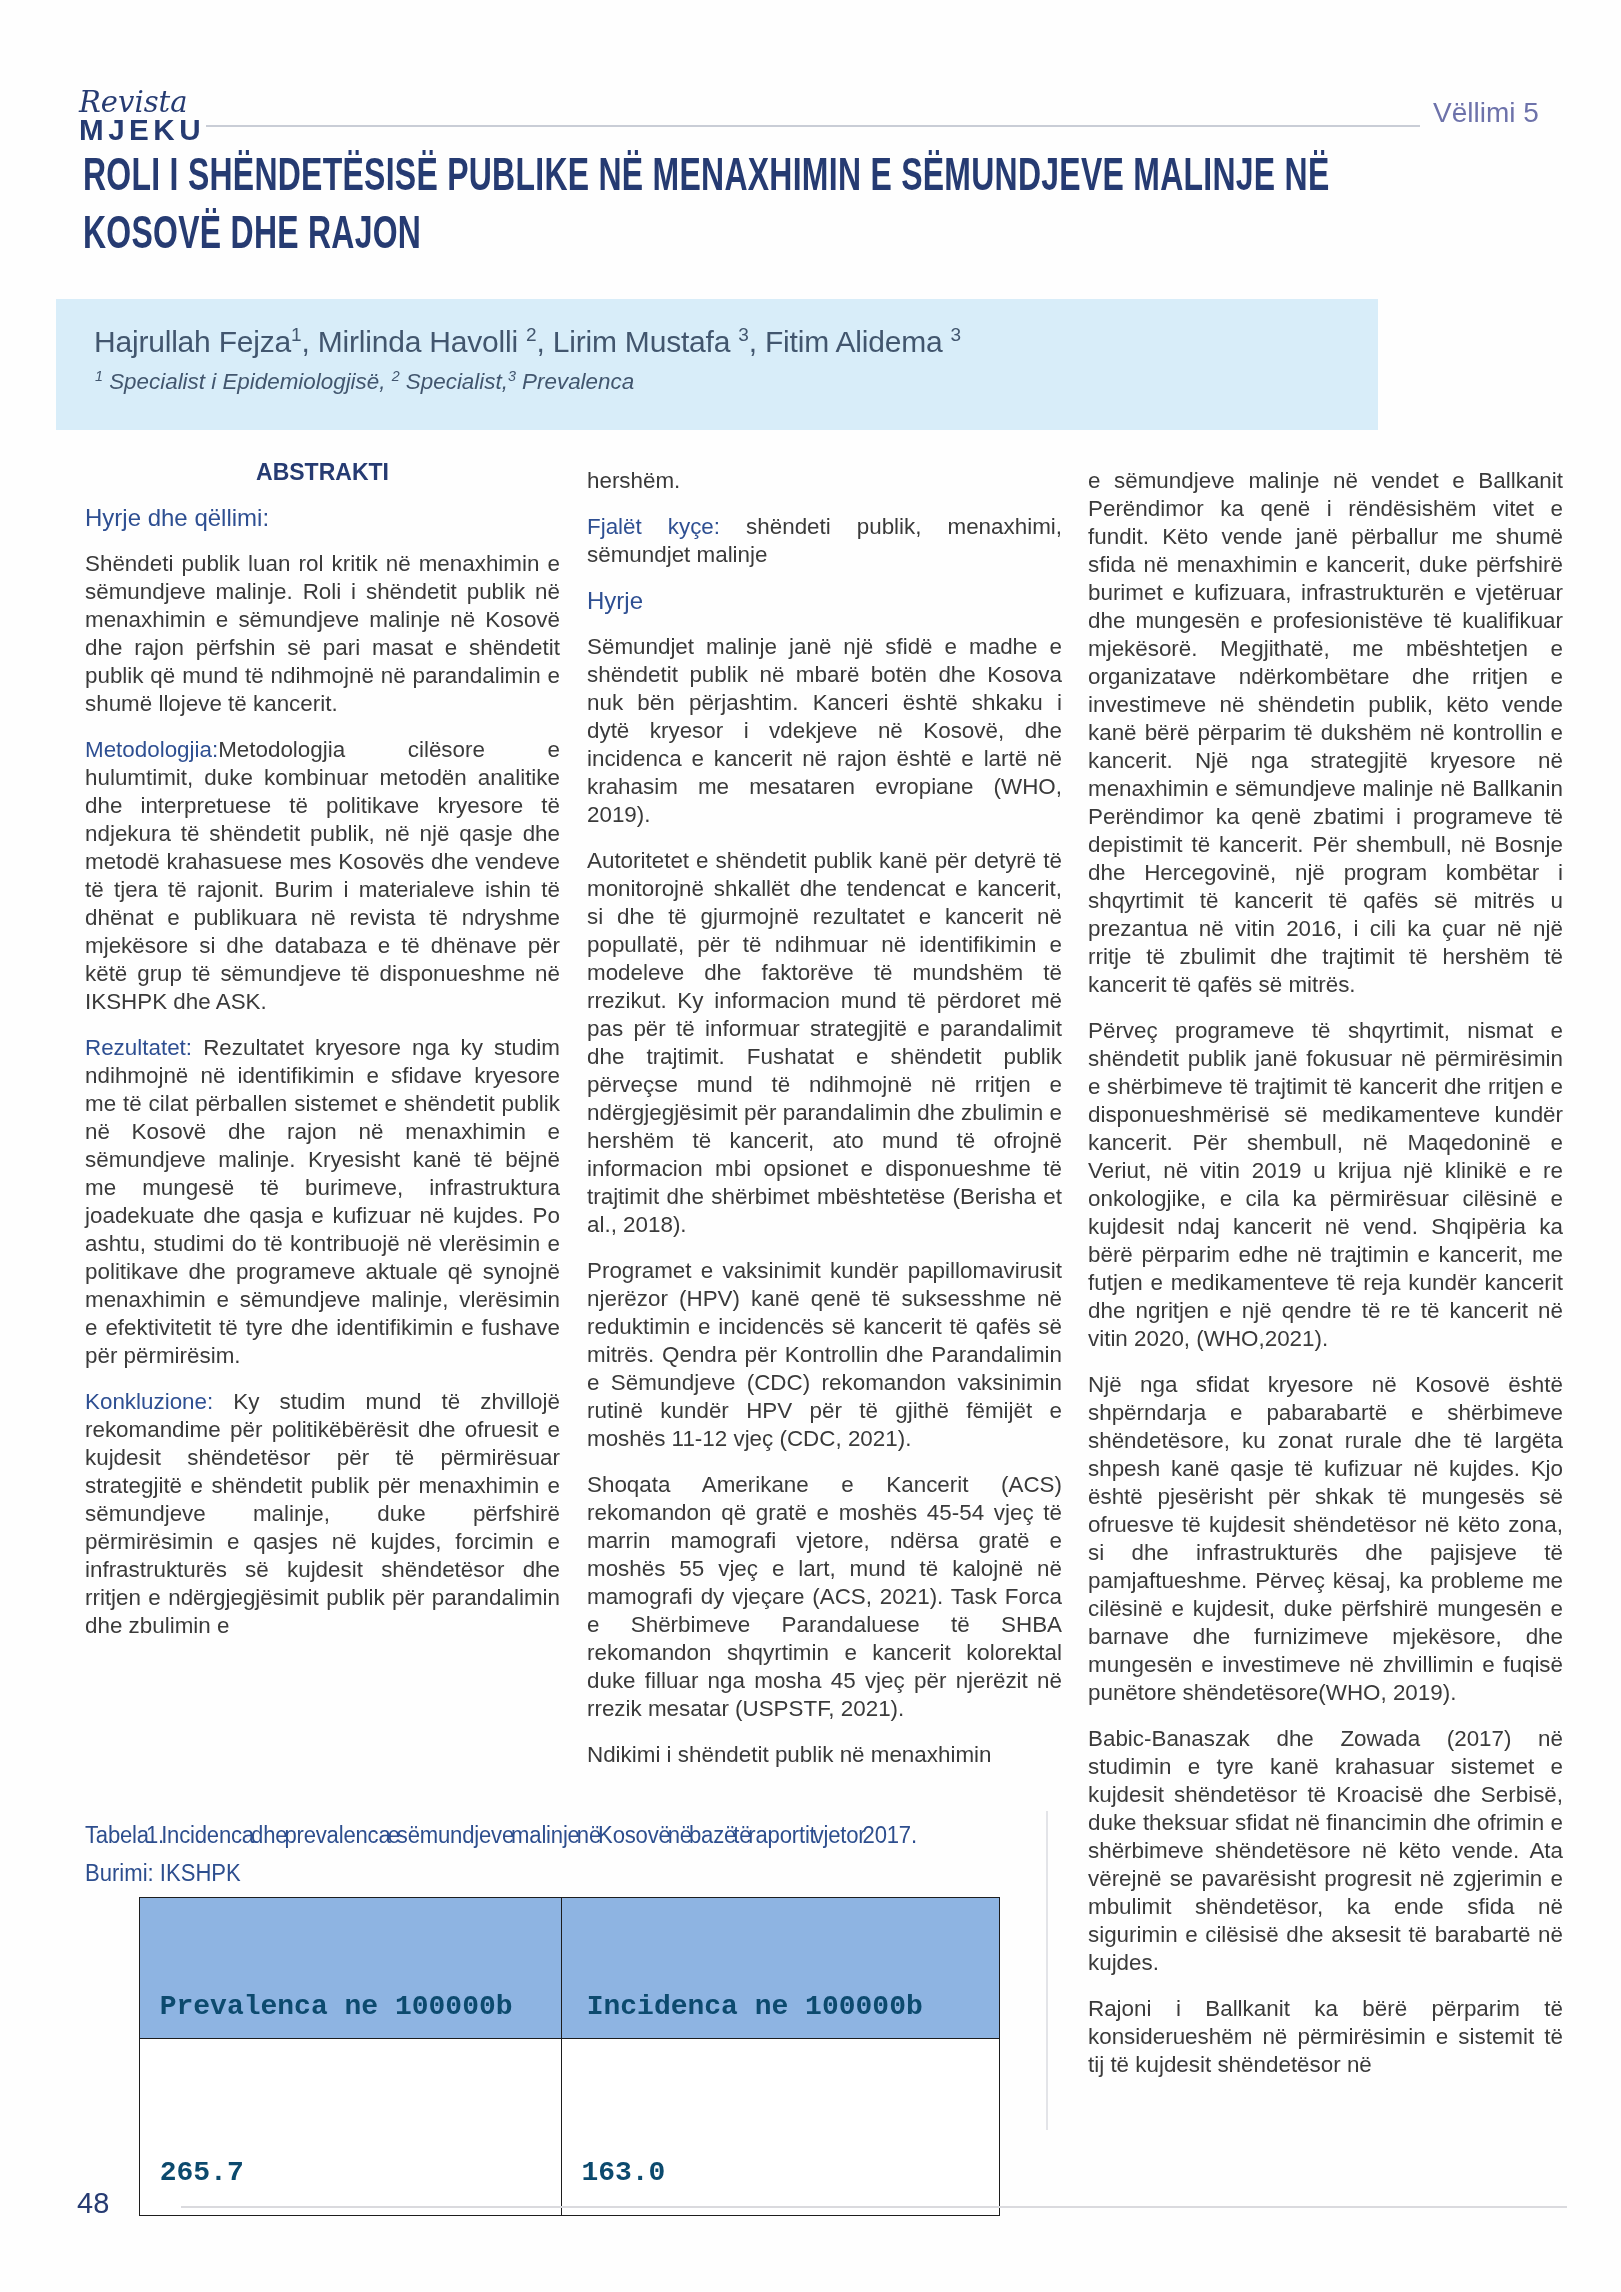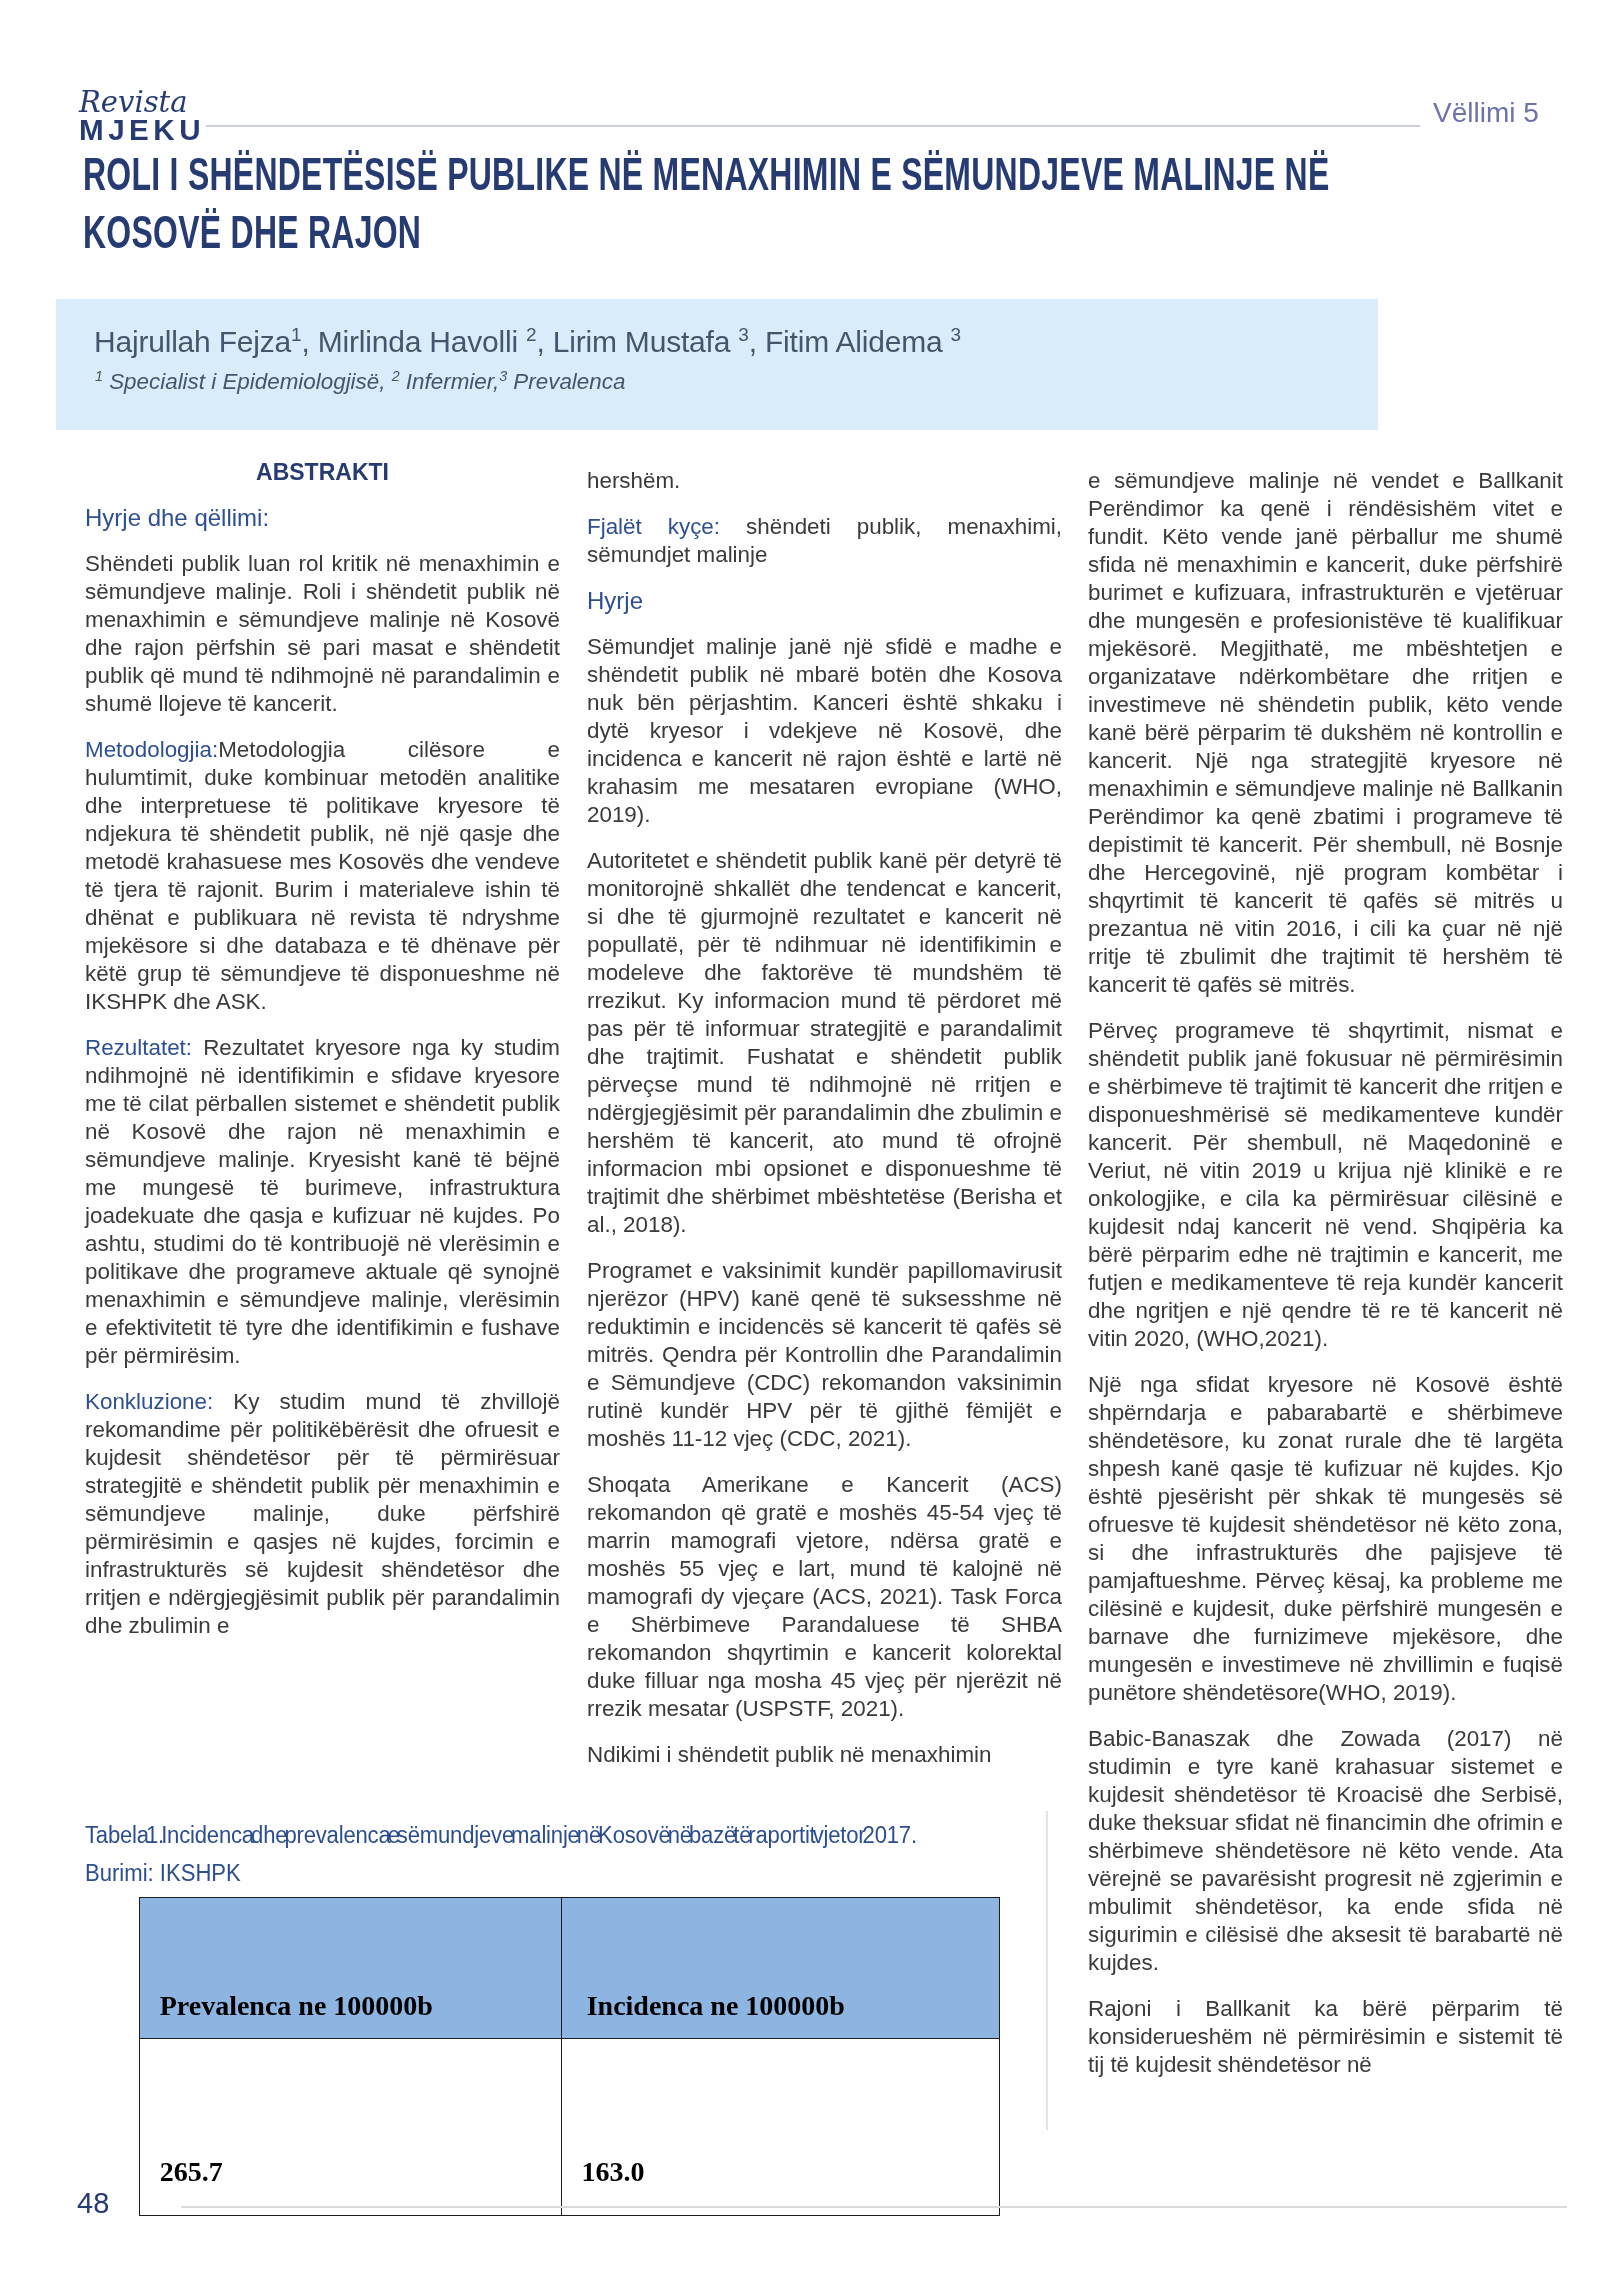--- a/index.html
+++ b/index.html
@@ -35,21 +35,21 @@
   .col-heading{font-size:24px;font-weight:500;color:var(--heading-blue,#2e4f92);margin:0 0 18px 0;text-align:left;}
   .lead{color:var(--heading-blue,#2e4f92);}
   
   .caption{position:absolute;left:85px;top:1816px;width:1111px;transform:scaleX(.96);
            transform-origin:0 0;font-size:23px;line-height:38px;color:var(--caption-blue,#2d4e8e);}
   .caption .squeeze{word-spacing:-.4em;letter-spacing:-0.2px;}
   .vline-artifact{position:absolute;left:1046px;top:1811px;width:1.8px;height:319px;background:#e3e4e8;}
   
   .data-table{position:absolute;left:139px;top:1897px;border-collapse:collapse;}
   .data-table th,.data-table td{
-    border:1.8px solid #1d1d1d;font-family:Liberation Serif, serif;font-weight:700;color:#000000;
+    border:1.8px solid #1d1d1d;font-family:Liberation Mono, monospace;font-weight:700;color:#0c4a6e;
     text-align:left;vertical-align:bottom;
   }
   .data-table th{background:var(--table-header-bg,#8eb4e2);height:124px;font-size:28px;padding:0 9px 16px 19.7px;}
   .data-table th.c1{width:392px;}
   .data-table th.c2{width:403px;padding-left:25px;}
   .data-table td{height:149px;font-size:28px;padding:0 9px 27px 19.7px;background:#fff;}
   
   .pagenum{position:absolute;left:77px;top:2187px;font-size:29px;color:var(--title-navy,#344578);}
   .footer-rule{position:absolute;left:181px;top:2206px;width:1386px;height:1.8px;background:#dadade;}
 </style>
@@ -65,21 +65,21 @@
   <div class="header-rule"></div>
   <div class="volume">Vëllimi 5</div>
 
   <h1 class="title">
     <span>ROLI I SHËNDETËSISË PUBLIKE NË MENAXHIMIN E SËMUNDJEVE MALINJE NË</span><br>
     <span>KOSOVË DHE RAJON</span>
   </h1>
 
   <section class="authors-box">
     <p class="authors-line"><span>Hajrullah Fejza</span><sup>1</sup><span>, Mirlinda Havolli </span><sup>2</sup><span>, Lirim Mustafa </span><sup>3</sup><span>, Fitim Alidema </span><sup>3</sup></p>
-    <p class="affiliations"><sup>1</sup><span> Specialist i Epidemiologjisë, </span><sup>2</sup><span> Infermier,</span><sup>3</sup><span> Prevalenca</span></p>
+    <p class="affiliations"><sup>1</sup><span> Specialist i Epidemiologjisë, </span><sup>2</sup><span> Specialist,</span><sup>3</sup><span> Prevalenca</span></p>
   </section>
 
   <div class="col col1">
     <h2 class="section-label">ABSTRAKTI</h2>
     <h3 class="col-heading">Hyrje dhe qëllimi:</h3>
     <p><span>Shëndeti publik luan rol kritik në menaxhimin e sëmundjeve malinje. Roli i shëndetit publik në menaxhimin e sëmundjeve malinje në Kosovë dhe rajon përfshin së pari masat e shëndetit publik që mund të ndihmojnë në parandalimin e shumë llojeve të kancerit.</span></p>
     <p><span class="lead">Metodologjia:</span><span>Metodologjia cilësore e hulumtimit, duke kombinuar metodën analitike dhe interpretuese të politikave kryesore të ndjekura të shëndetit publik, në një qasje dhe metodë krahasuese mes Kosovës dhe vendeve të tjera të rajonit. Burim i materialeve ishin të dhënat e publikuara në revista të ndryshme mjekësore si dhe databaza e të dhënave për këtë grup të sëmundjeve të disponueshme në IKSHPK dhe ASK.</span></p>
     <p><span class="lead">Rezultatet:</span><span> Rezultatet kryesore nga ky studim ndihmojnë në identifikimin e sfidave kryesore me të cilat përballen sistemet e shëndetit publik në Kosovë dhe rajon në menaxhimin e sëmundjeve malinje. Kryesisht kanë të bëjnë me mungesë të burimeve, infrastruktura joadekuate dhe qasja e kufizuar në kujdes. Po ashtu, studimi do të kontribuojë në vlerësimin e politikave dhe programeve aktuale që synojnë menaxhimin e sëmundjeve malinje, vlerësimin e efektivitetit të tyre dhe identifikimin e fushave për përmirësim.</span></p>
     <p><span class="lead">Konkluzione:</span><span> Ky studim mund të zhvillojë rekomandime për politikëbërësit dhe ofruesit e kujdesit shëndetësor për të përmirësuar strategjitë e shëndetit publik për menaxhimin e sëmundjeve malinje, duke përfshirë përmirësimin e qasjes në kujdes, forcimin e infrastrukturës së kujdesit shëndetësor dhe rritjen e ndërgjegjësimit publik për parandalimin dhe zbulimin e</span></p>
   </div>

